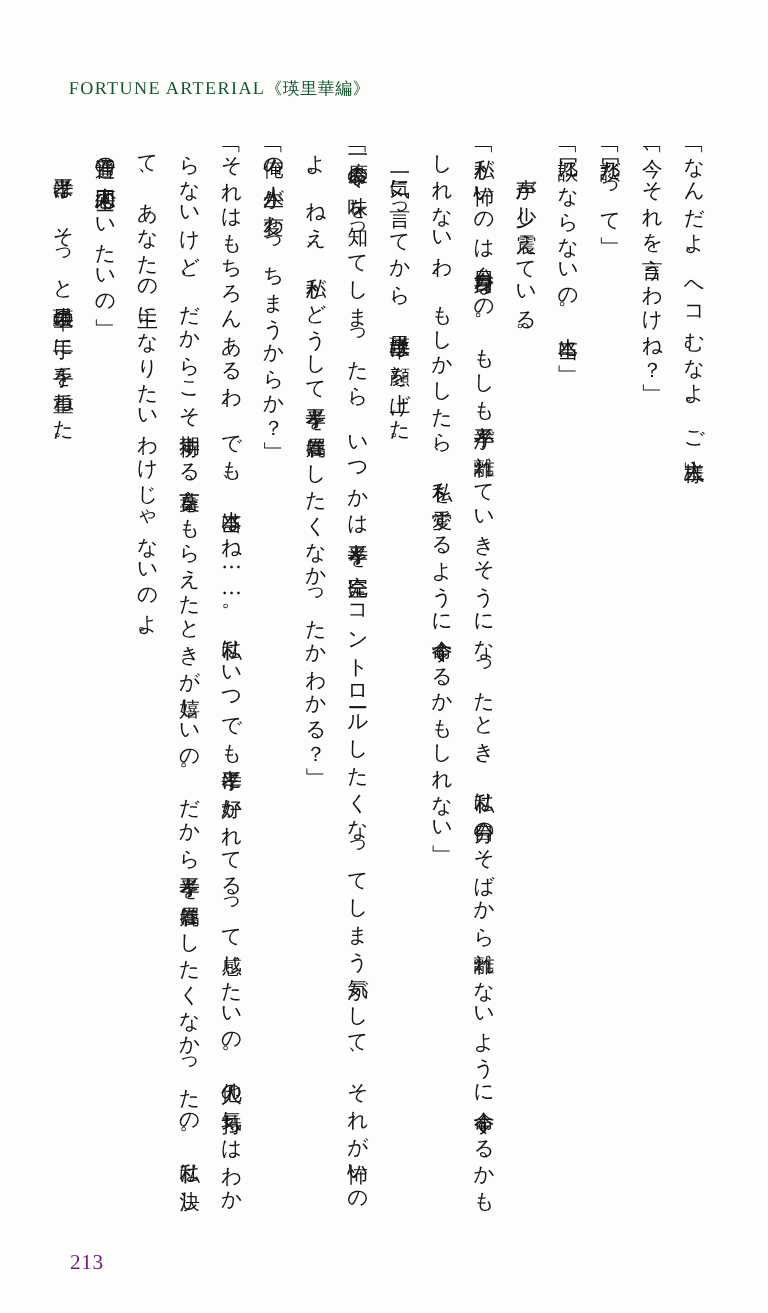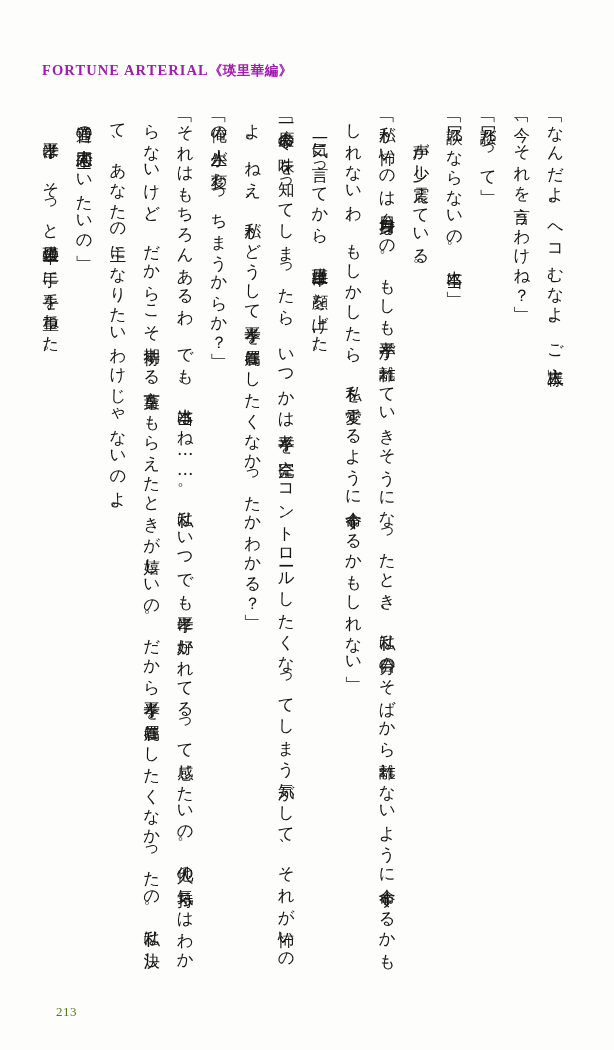--- a/index.html
+++ b/index.html
@@ -17,27 +17,26 @@
   }
   .page {
     position: absolute;
     inset: 0;
     background: #fdfdfc;
   }
   
   .running-head {
     position: absolute;
     top: 62px;
-    left: 42px;
+    left: 55px;
     font-family: "Liberation Serif", "DejaVu Serif", serif;
     font-size: 14.5px;
     letter-spacing: 0.5px;
-    color: #a21caf;
+    color: #14532d;
     white-space: nowrap;
-    font-weight: bold;
   }
   .running-head .rh-title {
     font-variant: small-caps;
     letter-spacing: 1.1px;
   }
   .running-head .rh-sub {
     font-family: "DejaVu Serif", serif;
     font-size: 13.5px;
   }
 
@@ -65,22 +64,22 @@
   .vtext p.indent {
     text-indent: 1em;
   }
 
   
   .folio {
     position: absolute;
     left: 56px;
     bottom: 30px;
     font-family: "Liberation Serif", "DejaVu Serif", serif;
-    font-size: 13px;
-    color: #4d7c0f;
+    font-size: 17px;
+    color: #701a75;
     letter-spacing: 0.5px;
   }
 </style>
 </head>
 <body>
 
 <div class="page">
 
   <div class="running-head">
     <span class="rh-title">FORTUNE ARTERIAL</span><span class="rh-sub">《瑛里華編》</span>

